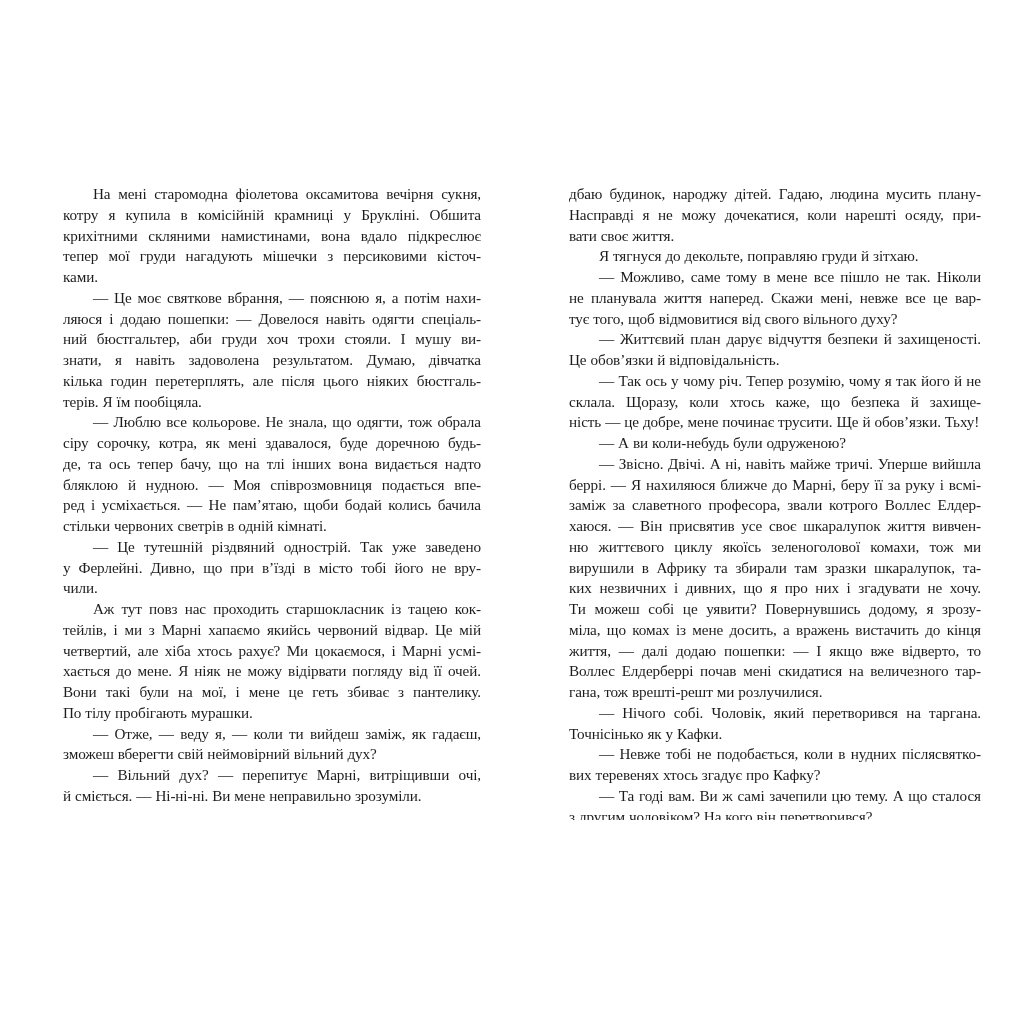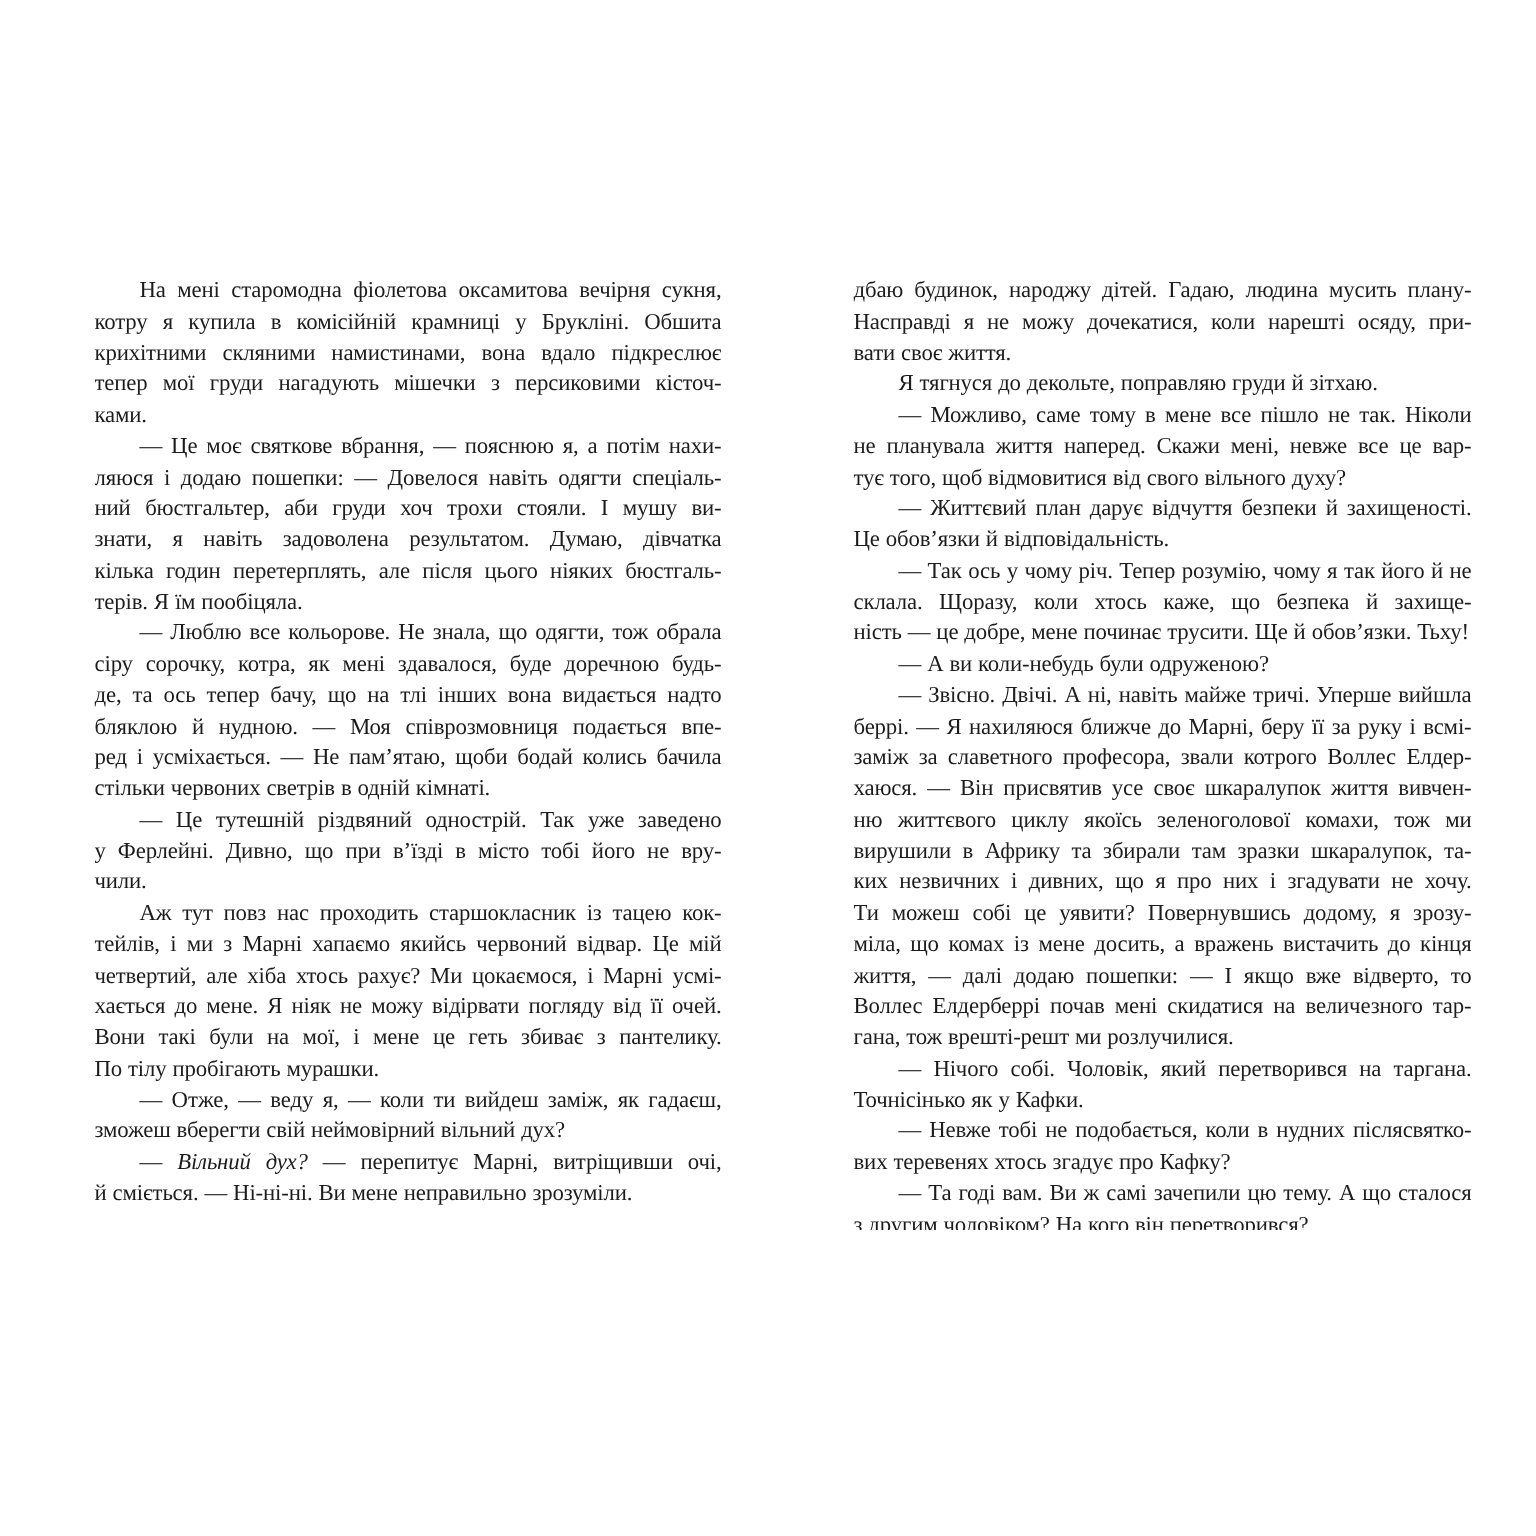--- a/index.html
+++ b/index.html
@@ -28,21 +28,21 @@
     line-height: 20.75px;
     height: 20.75px;
     overflow: hidden;
     letter-spacing: -0.1px;
     text-align: justify;
     text-align-last: justify;
     word-spacing: 0.02em;
   }
   .line.last { text-align-last: left; }
   .line.indent { text-indent: 30px; }
-  .it { font-style: italic; }
+  .it { }
 
   .footer {
     position: absolute;
     top: 850px;
     white-space: nowrap;
     font-size: 13.6px;
     line-height: 16px;
   }
   .footer-left  { left: 32px; text-align: right; }
   .footer-right { right: 39px; text-align: right; }

